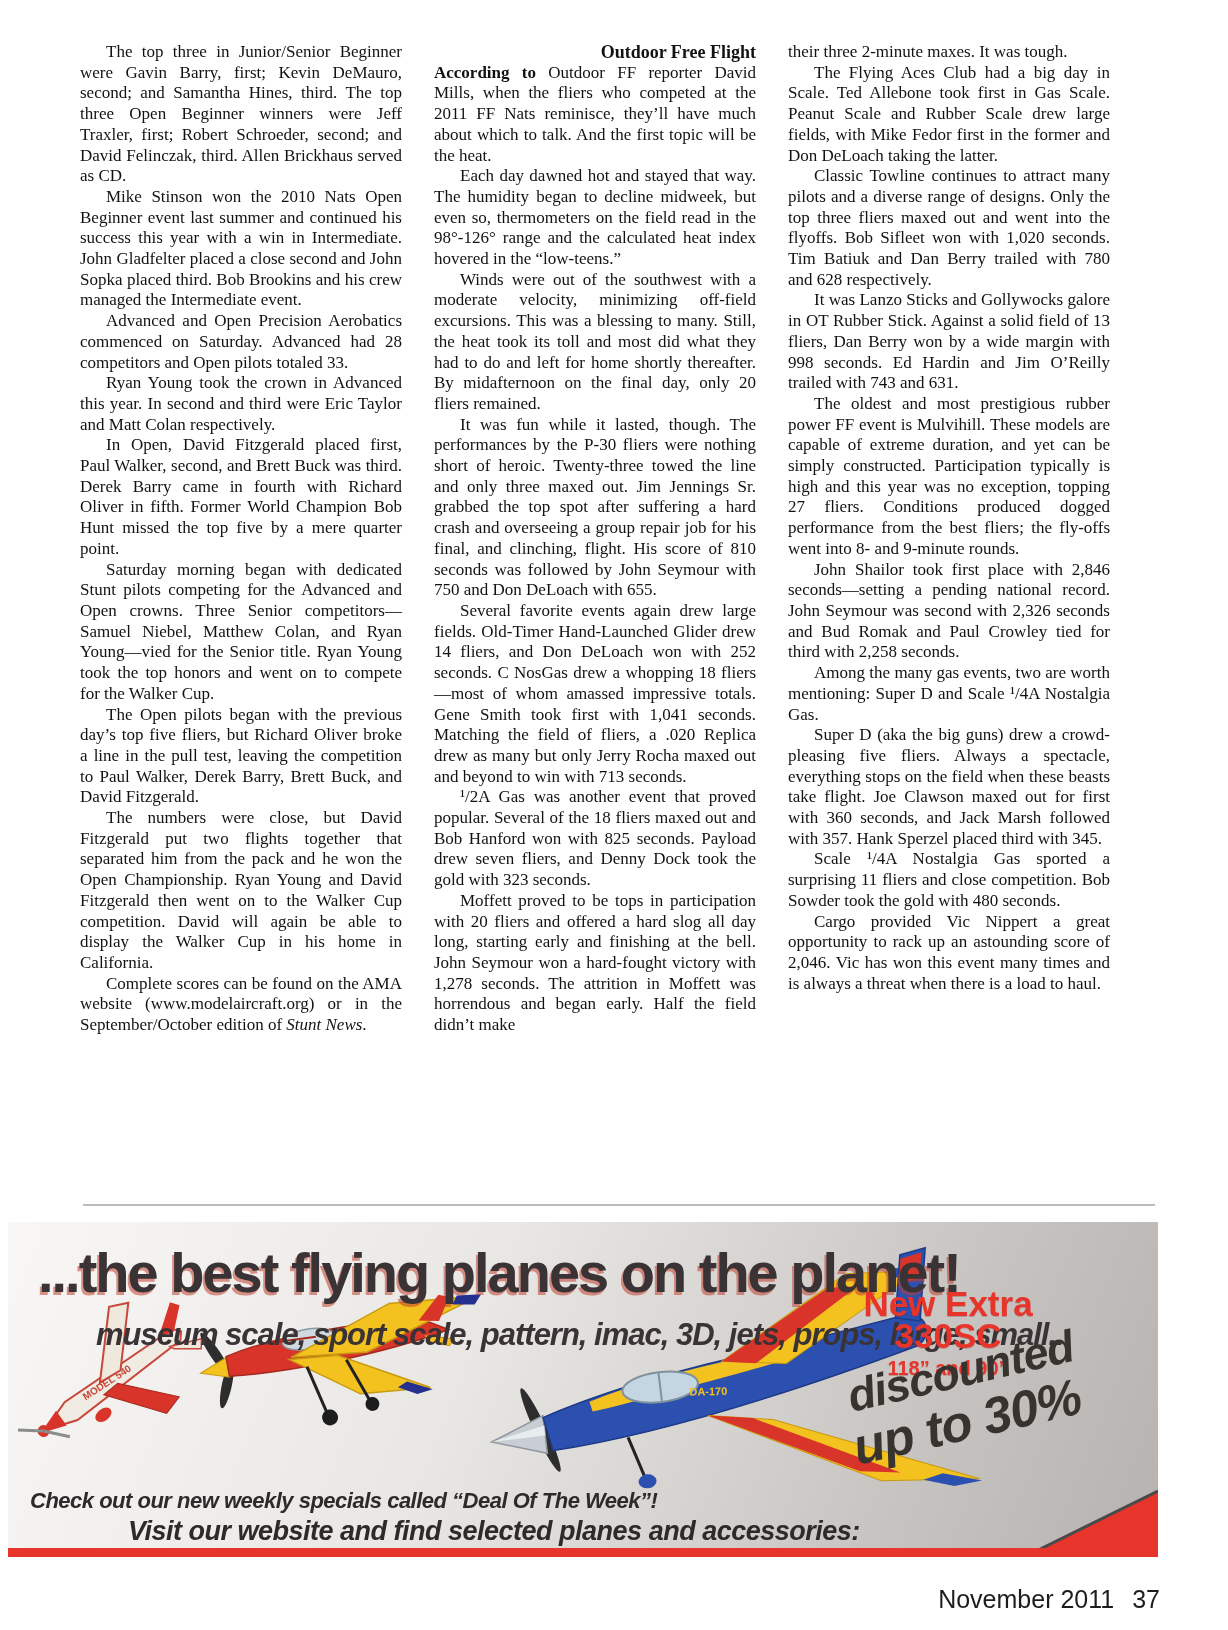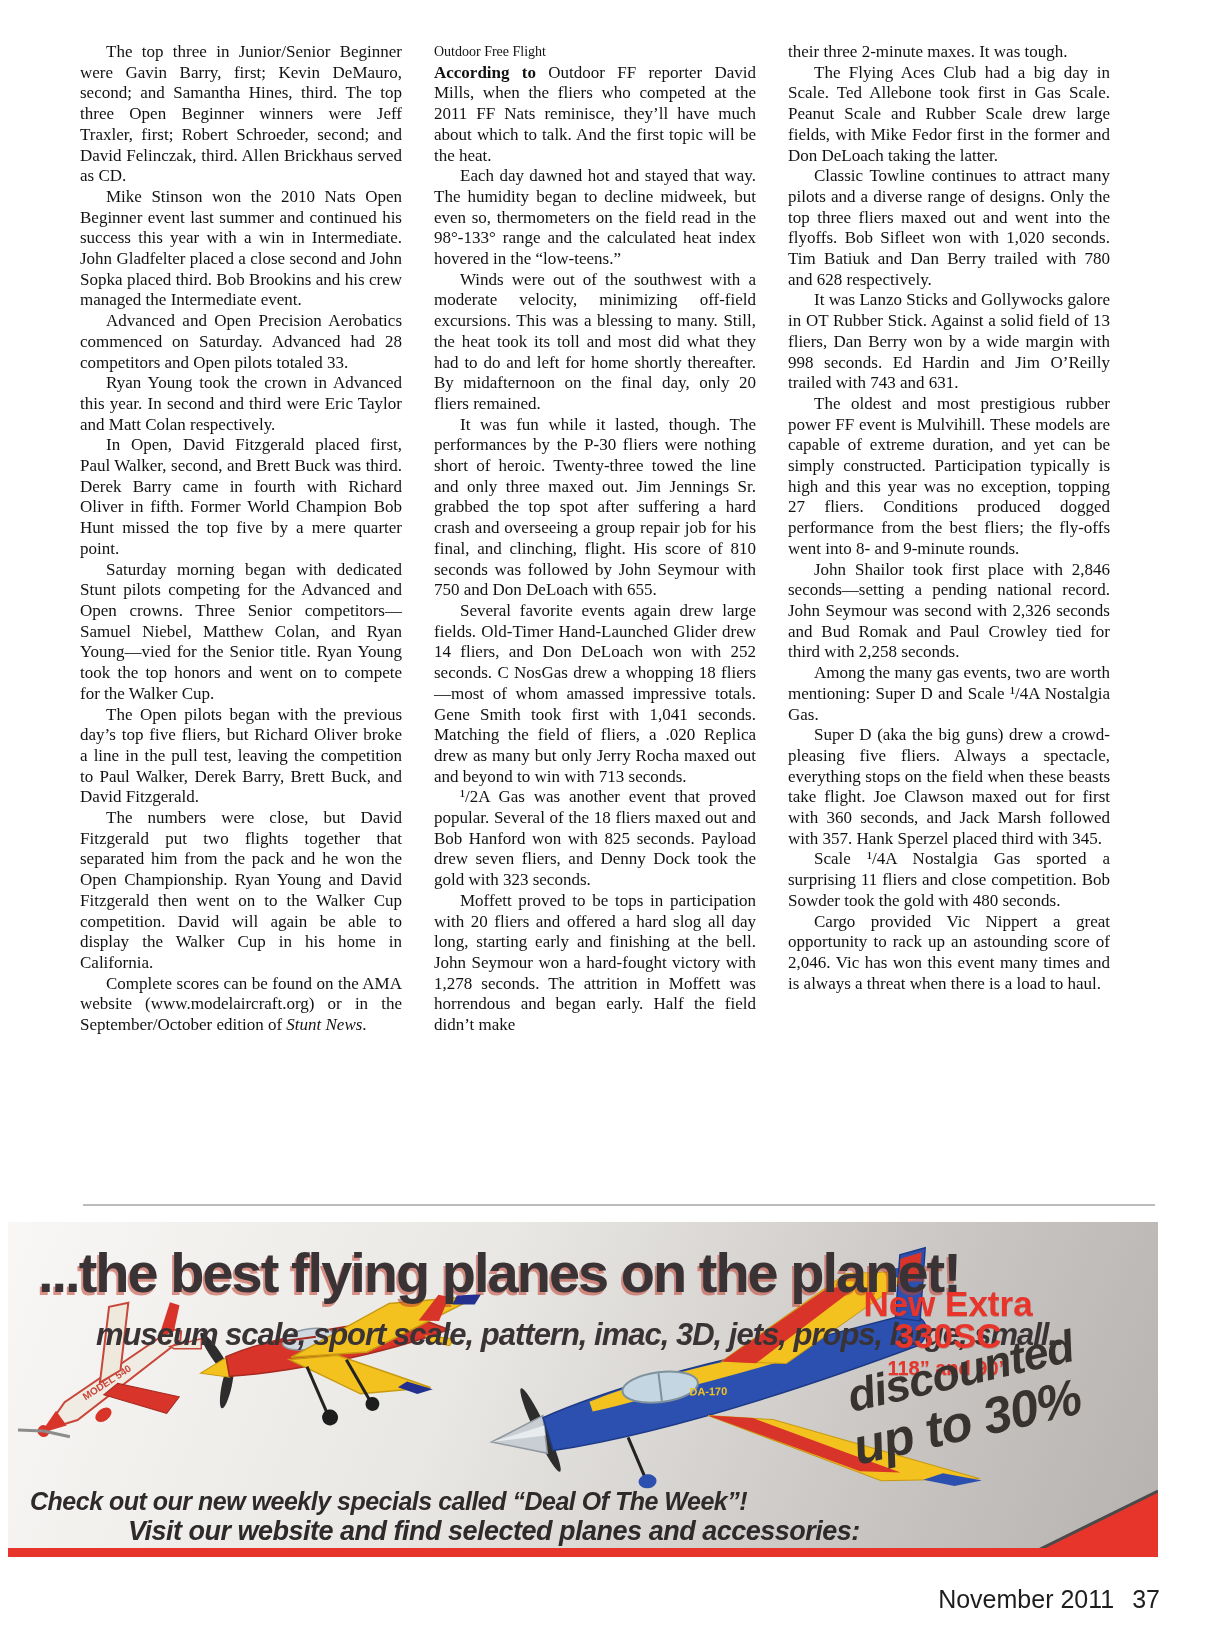--- a/index.html
+++ b/index.html
@@ -21,24 +21,24 @@
     margin:0;
     font-size:17px;
     line-height:20.7px;
     text-align:justify;
     text-indent:26px;
   }
   .col p.no-indent{text-indent:0;}
   .col .b{font-weight:bold;}
   .col .i{font-style:italic;}
   .col-heading{
-    font-weight:normal;
-    font-size:14px;
+    font-weight:bold;
+    font-size:18px;
     line-height:20.7px;
-    text-align:left;
+    text-align:right;
   }
   
   .divider{
     position:absolute;left:83px;top:1204px;width:1072px;height:2px;
     background:#bcbcbc;
   }
   
   .ad{
     position:absolute;left:8px;top:1222px;width:1150px;height:335px;
     background:linear-gradient(112deg,#f8f7f5 0%,#e9e7e4 40%,#c6c3c0 78%,#b5b2b0 100%);
@@ -70,21 +70,21 @@
   .ad-promo .promo-line2{font-size:20px;line-height:32px;}
   .ad-discount{
     position:absolute;left:835px;top:152px;width:340px;
     transform:rotate(-13deg);transform-origin:left top;
     color:#39332f;font-weight:bold;font-style:italic;
     letter-spacing:-1px;z-index:3;
   }
   .ad-discount .discount-line1{font-size:45px;line-height:48px;}
   .ad-discount .discount-line2{font-size:51px;line-height:54px;margin-left:-6px;}
   .ad-cta{position:absolute;left:22px;top:264px;z-index:3;color:#2e2a2b;font-weight:bold;font-style:italic;letter-spacing:-0.5px;}
-  .ad-cta .cta-line1{font-size:25px;line-height:30px;}
+  .ad-cta .cta-line1{font-size:22px;line-height:30px;}
   .ad-cta .cta-line2{font-size:27px;line-height:30px;margin-left:98px;}
   .planes-svg{position:absolute;left:0;top:0;z-index:1;}
   .corner-svg{position:absolute;left:0;top:0;z-index:2;}
   
   .footer{
     position:absolute;top:1585px;right:68px;
     font-family:"Liberation Sans", sans-serif;
     font-size:25px;color:#1d1d1d;
   }
   .footer .page-num{margin-left:18px;}
@@ -100,21 +100,21 @@
       <p><span>Ryan Young took the crown in Advanced this year. In second and third were Eric Taylor and Matt Colan respectively.</span></p>
       <p><span>In Open, David Fitzgerald placed first, Paul Walker, second, and Brett Buck was third. Derek Barry came in fourth with Richard Oliver in fifth. Former World Champion Bob Hunt missed the top five by a mere quarter point.</span></p>
       <p><span>Saturday morning began with dedicated Stunt pilots competing for the Advanced and Open crowns. Three Senior competitors—Samuel Niebel, Matthew Colan, and Ryan Young—vied for the Senior title. Ryan Young took the top honors and went on to compete for the Walker Cup.</span></p>
       <p><span>The Open pilots began with the previous day’s top five fliers, but Richard Oliver broke a line in the pull test, leaving the competition to Paul Walker, Derek Barry, Brett Buck, and David Fitzgerald.</span></p>
       <p><span>The numbers were close, but David Fitzgerald put two flights together that separated him from the pack and he won the Open Championship. Ryan Young and David Fitzgerald then went on to the Walker Cup competition. David will again be able to display the Walker Cup in his home in California.</span></p>
       <p><span>Complete scores can be found on the AMA website (www.modelaircraft.org) or in the September/October edition of </span><span class="i">Stunt News</span><span>.</span></p>
     </div>
   <div class="col">
       <div class="col-heading">Outdoor Free Flight</div>
       <p class="no-indent"><span class="b">According to </span><span>Outdoor FF reporter David Mills, when the fliers who competed at the 2011 FF Nats reminisce, they’ll have much about which to talk. And the first topic will be the heat.</span></p>
-      <p><span>Each day dawned hot and stayed that way. The humidity began to decline midweek, but even so, thermometers on the field read in the 98°-133° range and the calculated heat index hovered in the “low-teens.”</span></p>
+      <p><span>Each day dawned hot and stayed that way. The humidity began to decline midweek, but even so, thermometers on the field read in the 98°-126° range and the calculated heat index hovered in the “low-teens.”</span></p>
       <p><span>Winds were out of the southwest with a moderate velocity, minimizing off-field excursions. This was a blessing to many. Still, the heat took its toll and most did what they had to do and left for home shortly thereafter. By midafternoon on the final day, only 20 fliers remained.</span></p>
       <p><span>It was fun while it lasted, though. The performances by the P-30 fliers were nothing short of heroic. Twenty-three towed the line and only three maxed out. Jim Jennings Sr. grabbed the top spot after suffering a hard crash and overseeing a group repair job for his final, and clinching, flight. His score of 810 seconds was followed by John Seymour with 750 and Don DeLoach with 655.</span></p>
       <p><span>Several favorite events again drew large fields. Old-Timer Hand-Launched Glider drew 14 fliers, and Don DeLoach won with 252 seconds. C NosGas drew a whopping 18 fliers—most of whom amassed impressive totals. Gene Smith took first with 1,041 seconds. Matching the field of fliers, a .020 Replica drew as many but only Jerry Rocha maxed out and beyond to win with 713 seconds.</span></p>
       <p><span>¹/2A Gas was another event that proved popular. Several of the 18 fliers maxed out and Bob Hanford won with 825 seconds. Payload drew seven fliers, and Denny Dock took the gold with 323 seconds.</span></p>
       <p><span>Moffett proved to be tops in participation with 20 fliers and offered a hard slog all day long, starting early and finishing at the bell. John Seymour won a hard-fought victory with 1,278 seconds. The attrition in Moffett was horrendous and began early. Half the field didn’t make</span></p>
     </div>
   <div class="col">
       <p class="no-indent"><span>their three 2-minute maxes. It was tough.</span></p>
       <p><span>The Flying Aces Club had a big day in Scale. Ted Allebone took first in Gas Scale. Peanut Scale and Rubber Scale drew large fields, with Mike Fedor first in the former and Don DeLoach taking the latter.</span></p>
       <p><span>Classic Towline continues to attract many pilots and a diverse range of designs. Only the top three fliers maxed out and went into the flyoffs. Bob Sifleet won with 1,020 seconds. Tim Batiuk and Dan Berry trailed with 780 and 628 respectively.</span></p>

